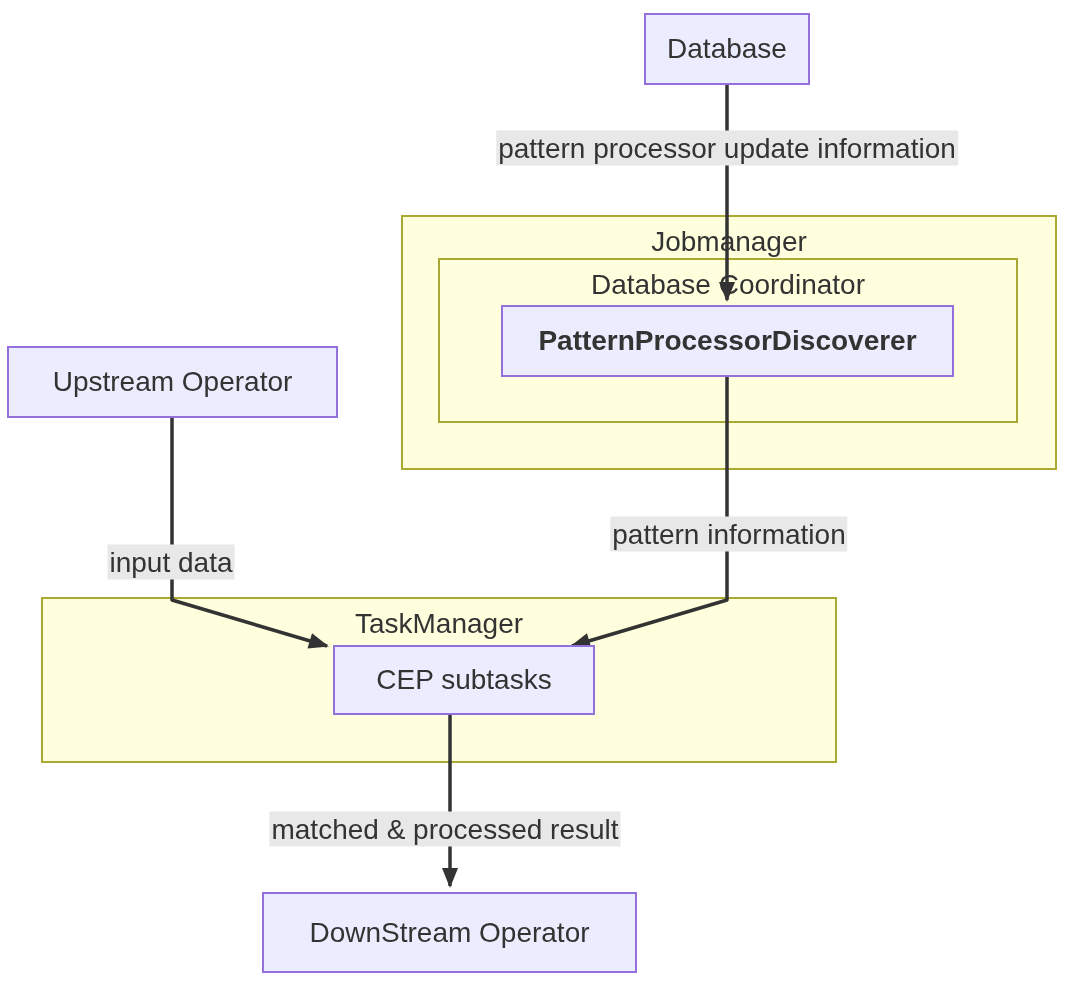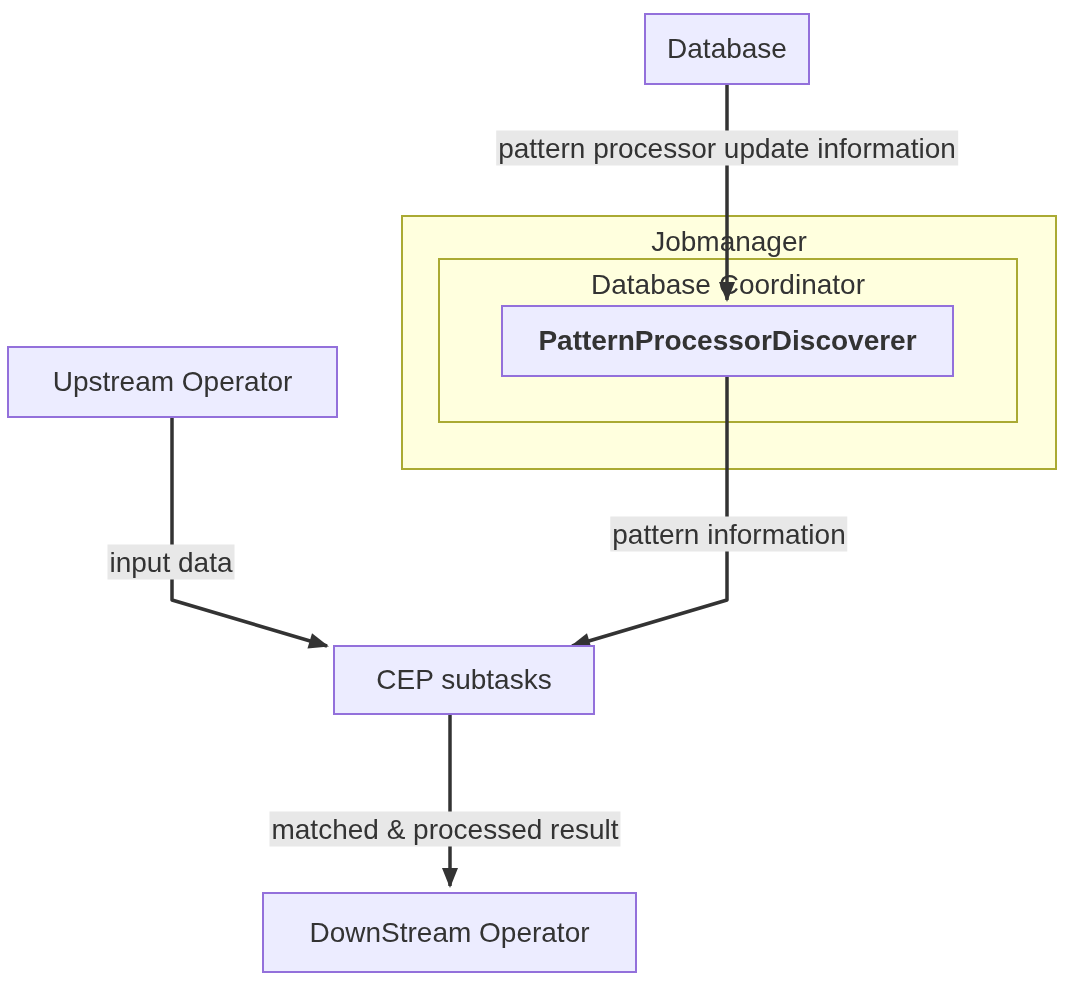--- a/index.html
+++ b/index.html
@@ -100,20 +100,23 @@
 <body>
 
 <div class="canvas">
 
   <div class="cluster" id="cluster-jobmanager">
     <div class="cluster-label">Jobmanager</div>
   </div>
   <div class="cluster" id="cluster-opcoord">
     <div class="cluster-label">Database Coordinator</div>
   </div>
+  <div class="cluster" id="cluster-taskmanager">
+    <div class="cluster-label">TaskManager</div>
+  </div>
 
   <svg class="edges" viewBox="0 0 1080 987" xmlns="http://www.w3.org/2000/svg" aria-hidden="true">
     <defs>
       <marker id="arrow" markerUnits="userSpaceOnUse" markerWidth="22" markerHeight="18" viewBox="0 0 22 18" refX="19" refY="9" orient="auto">
         <path d="M1,1 L21,9 L1,17 Z" fill="#333333"></path>
       </marker>
     </defs>
     <path class="edge-path" d="M727,85 L727,300" marker-end="url(#arrow)"></path>
     <path class="edge-path" d="M172,377 L172,600 L327,646" marker-end="url(#arrow)"></path>
     <path class="edge-path" d="M727,377 L727,600 L572,646" marker-end="url(#arrow)"></path>

